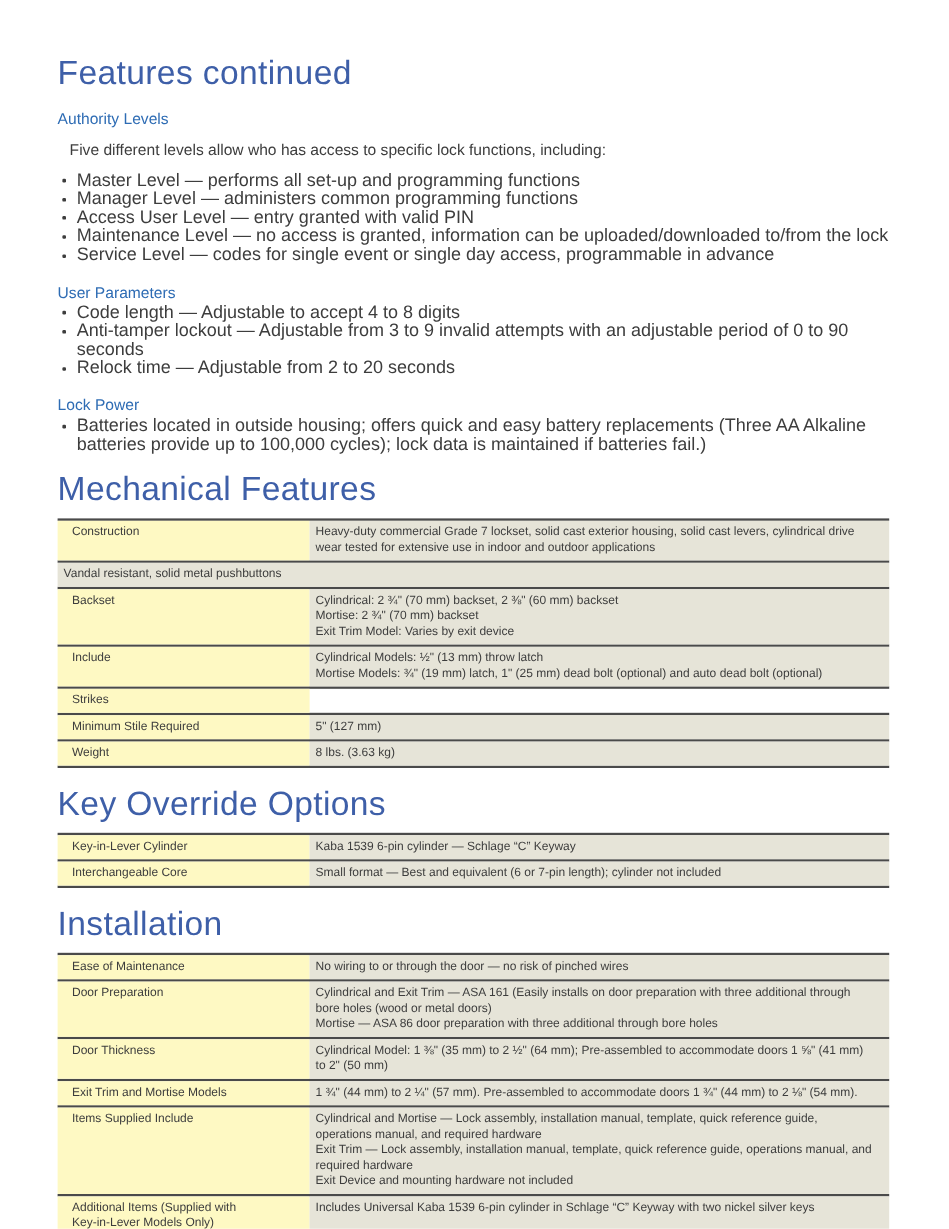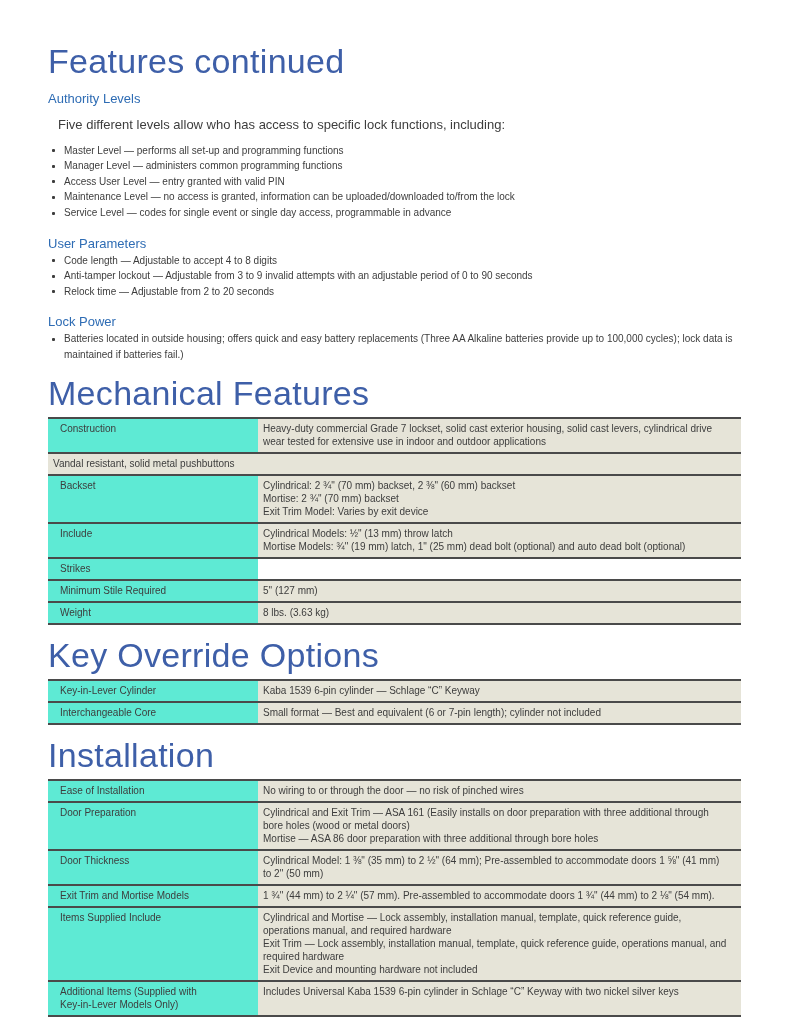--- a/index.html
+++ b/index.html
@@ -13,47 +13,47 @@
   *{box-sizing:border-box;}
   html,body{margin:0;padding:0;background:#ffffff;}
   body{
     width:791px;height:1024px;overflow:hidden;
     font-family:"Liberation Sans",sans-serif;
     color:var(--body-text);
   }
   .content{padding:46px 50px 0 48px;}
   section{display:block;}
   .section-title{
-    font-size:34px;font-weight:400;letter-spacing:.3px;
+    font-size:28px;font-weight:400;letter-spacing:.3px;
     color:var(--heading-blue);
     margin:0;line-height:30px;
   }
   .section.text .section-title{margin:0 0 0 0;}
   .section.table .section-title{margin:16px 0 10px 0;line-height:28px;}
   .subhead{
     font-size:13px;font-weight:400;color:var(--subhead-blue);
     margin:15px 0 1px 0;line-height:16px;
   }
   .intro{font-size:13px;line-height:15.6px;margin:10px;}
   ul.bullets{list-style:none;margin:0;padding:0;}
   ul.bullets li{
     position:relative;padding-left:16px;
-    font-size:10px;line-height:15.6px;
+    font-size:15px;line-height:15.6px;
   }
   ul.bullets li::before{
     content:"";position:absolute;left:4px;top:6.6px;
     width:3px;height:3px;background:var(--body-text);border-radius:1px;
   }
   .spec-table{border-bottom:2px solid var(--rule);}
   .spec-row{display:flex;border-top:2px solid var(--rule);}
   .spec-label{
     flex:0 0 210px;width:210px;
     padding:3px 8px 4px 12px;
     font-size:10px;line-height:13px;
-    white-space:pre-line;background:#5eead4;
+    white-space:pre-line;background:#fef9c3;
   }
   .spec-value{
     flex:1;background:var(--value-bg);
     padding:3px 12px 4px 5px;
     font-size:10px;line-height:13px;
     white-space:pre-line;
   }
 </style>
 </head>
 <body>
@@ -126,21 +126,21 @@
           <div class="spec-row">
             <div class="spec-label">Interchangeable Core</div>
             <div class="spec-value">Small format — Best and equivalent (6 or 7-pin length); cylinder not included</div>
           </div>
         </div>
       </section>
       <section class="section table">
         <h1 class="section-title">Installation</h1>
         <div class="spec-table">
           <div class="spec-row">
-            <div class="spec-label">Ease of Installation</div>
+            <div class="spec-label">Ease of Maintenance</div>
             <div class="spec-value">No wiring to or through the door — no risk of pinched wires</div>
           </div>
           <div class="spec-row">
             <div class="spec-label">Door Preparation</div>
             <div class="spec-value">Cylindrical and Exit Trim — ASA 161 (Easily installs on door preparation with three additional through bore holes (wood or metal doors)
 Mortise — ASA 86 door preparation with three additional through bore holes</div>
           </div>
           <div class="spec-row">
             <div class="spec-label">Door Thickness</div>
             <div class="spec-value">Cylindrical Model: 1 ⅜" (35 mm) to 2 ½" (64 mm); Pre-assembled to accommodate doors 1 ⅝" (41 mm) to 2" (50 mm)</div>

